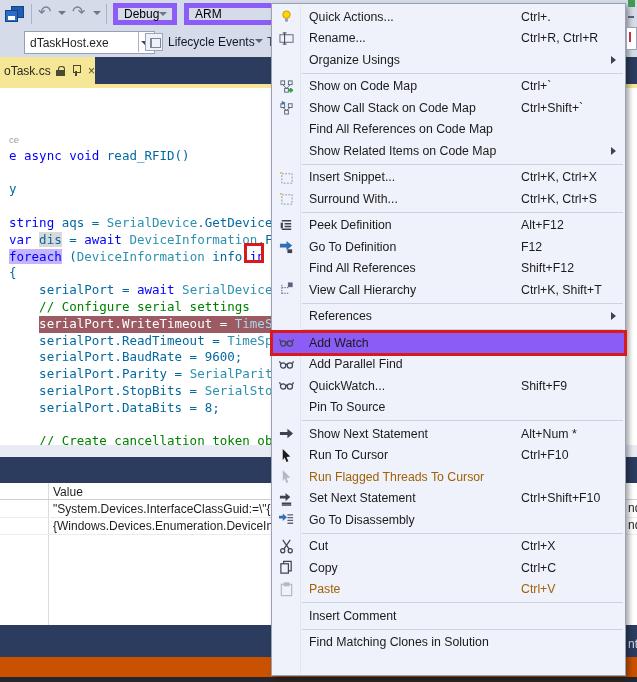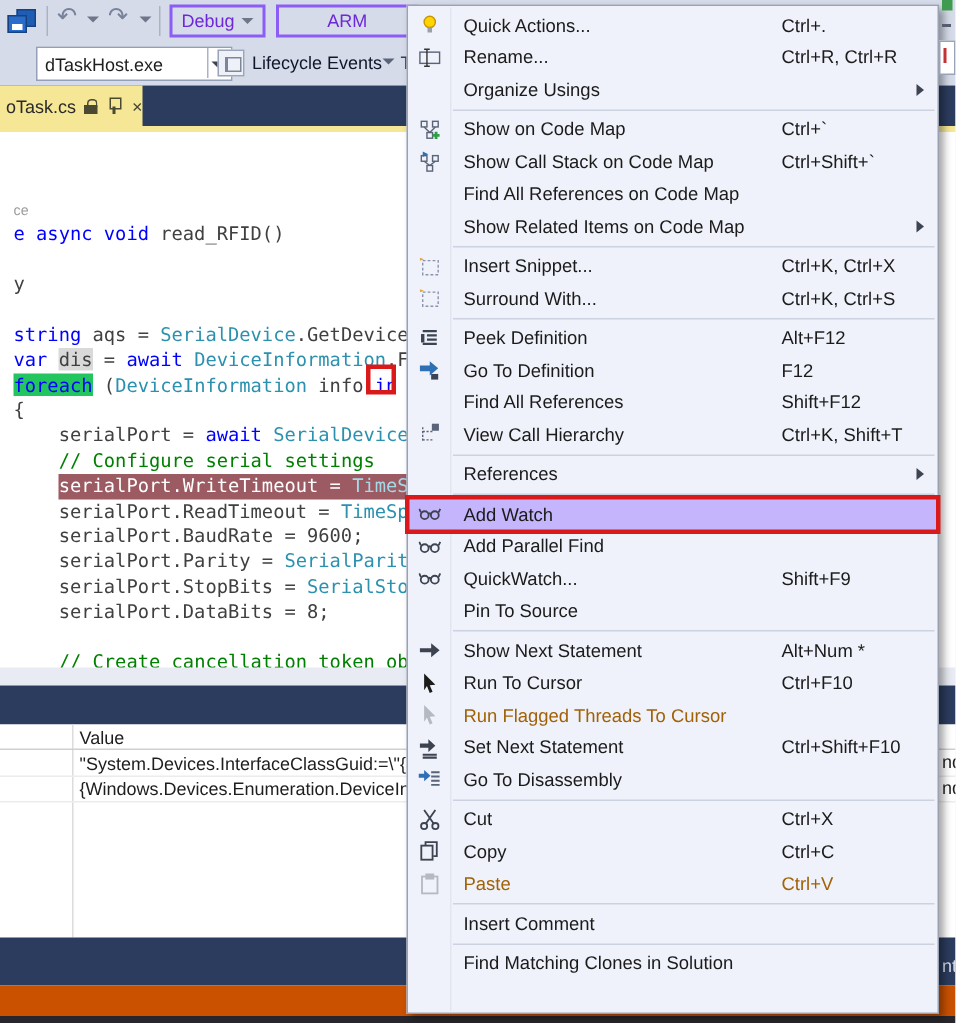--- a/index.html
+++ b/index.html
@@ -10,21 +10,21 @@
   
   .toolbar1 { left:0; top:0; width:637px; height:28px; background:#d6dbe9; }
   .toolbar2 { left:0; top:28px; width:637px; height:29px; background:#d6dbe9; }
   .tb-sep { width:1px; height:20px; background:#aab3c6; position:absolute; top:4px; }
   .saveall { left:5px; top:6px; width:20px; height:16px; }
   .saveall .f1 { position:absolute; left:6px; top:0; width:13px; height:12px; background:#1f5cb4; border:1px solid #16437f; }
   .saveall .f2 { position:absolute; left:0; top:4px; width:13px; height:12px; background:#2a6ccc; border:1px solid #16437f; }
   .saveall .f2::after { content:""; position:absolute; left:2px; top:5px; width:7px; height:4px; background:#fff; }
   .arrow-glyph { font-size:16px; color:#77839b; line-height:16px; }
   .caret { width:0; height:0; border-left:4px solid transparent; border-right:4px solid transparent; border-top:4px solid #6e7787; display:inline-block; }
-  .combo { position:absolute; height:22px; top:3px; border:2px solid #8b5cf6; display:flex; align-items:center; padding:0 6px; font-size:12px; color:#6d28d9;justify-content:center; }
+  .combo { position:absolute; height:22px; top:3px; border:5px solid #8b5cf6; display:flex; align-items:center; padding:0 6px; font-size:12px; color:#000000; }
   .combo .caret { margin-left:auto; }
   .combo-white { position:absolute; height:23px; border:1px solid #94a0b8; background:#fff; display:flex; align-items:center; padding:0 5px; font-size:12px; color:#1e1e1e;margin-left:24px; }
   .tb2-label { position:absolute; top:7px; font-size:12px; color:#0f172a; }
   .icon-btn { position:absolute; width:18px; height:18px; border:1px solid #9aa4ba; background:#eef1f8; }
   .icon-btn::after { content:""; position:absolute; left:4px; top:4px; width:8px; height:8px; border:1px solid #7d879c; border-left-width:2px; }
 
   
   .tabbar { left:0; top:57px; width:637px; height:27px; background:#2b3c5e; }
   .tab { position:absolute; left:0; top:0; width:95px; height:27px; background:#f5e795; display:flex; align-items:center; padding-left:4px; font-size:12px; color:#2a2a2a; }
   .tab-underline { left:0; top:84px; width:637px; height:4px; background:#f5e795; }
@@ -33,23 +33,23 @@
   .lock::after { content:""; position:absolute; left:0; top:4px; width:9px; height:6px; background:#4a4a33; }
   .pin { position:relative; width:10px; height:11px; margin-left:7px; }
   .pin::before { content:""; position:absolute; left:2px; top:0; width:6px; height:6px; border:1.5px solid #4a4a33; }
   .pin::after { content:""; position:absolute; left:4.5px; top:6px; width:1.5px; height:5px; background:#4a4a33; }
   .tab-close { margin-left:8px; font-size:12px; color:#4a4a33; line-height:10px; }
 
   
   .editor { left:0; top:88px; width:637px; height:357px; background:#fff; }
   .code { position:absolute; left:0; top:43px; width:100%; font-family:"DejaVu Sans Mono", monospace; font-size:12.5px; }
   .code-line { height:16.8px; line-height:16.8px; white-space:pre; padding-left:9px; }
-  .cs-k { color:#0000ff; } .cs-t { color:#2b91af; } .cs-c { color:#008000; } .cs-n { color:#404040; }
+  .cs-k { color:#0000ff; } .cs-t { color:#2b91af; } .cs-c { color:#008000; } .cs-n { color:#0369a1; }
   .cs-lens { color:#9b9b9b; font-size:9.5px; font-family:"Liberation Sans",sans-serif; }
-  .bg-y { background:#22c55e; } .bg-g { background:#d9d9d9; }
+  .bg-y { background:#c4b5fd; } .bg-g { background:#d9d9d9; }
   .bp-band { display:inline-block; width:400px; background:#9c5a62; }
   .cs-bpw { color:#ffffff; } .cs-bpt { color:#a6d9e8; }
   .redbox-code { left:244px; top:155px; width:20px; height:20px; border:3px solid #da1a1a; z-index:5; }
   .hscroll { left:0; top:445px; width:637px; height:12px; background:#e8ebf3; }
 
   
   .watch-title { left:0; top:457px; width:637px; height:26px; background:#2b3c5e; }
   .watch { left:0; top:483px; width:637px; height:142px; background:#fff; font-size:12px; color:#1e1e1e; }
   .watch-colline { position:absolute; left:48px; top:0; width:1px; height:142px; background:#dcdcdc; }
   .watch-header { position:absolute; left:0; top:0; width:100%; height:17px; border-bottom:1px solid #cfcfcf; }
@@ -65,21 +65,21 @@
   .frag-light { color:#d8dce6; }
 
   
   .menu { left:271px; top:3px; width:355px; height:673px; background:#eff2fa; border:1px solid #9aa2b2; box-shadow:3px 3px 5px rgba(0,0,0,.35); z-index:10; padding:2px 0; }
   .menu-gutter { position:absolute; left:28px; top:1px; bottom:1px; width:1px; background:#e1e5f0; }
   .menu-item { position:relative; height:21.5px; display:flex; align-items:center; font-size:12.3px; color:#1b1b1b; }
   .menu-item .mi-icon { width:28px; flex:none; display:flex; justify-content:center; align-items:center; }
   .menu-item .mi-label { margin-left:9px; }
   .menu-item .mi-short { position:absolute; left:249px; }
   .menu-item.disabled { color:#a16207; }
-  .menu-item.highlighted { background:#c4b5fd; }
+  .menu-item.highlighted { background:#8b5cf6; }
   .menu-item.boxed { outline:3px solid #da1a1a; outline-offset:-1px; z-index:3; }
   .mi-sub { position:absolute; right:9px; width:0; height:0; border-top:4px solid transparent; border-bottom:4px solid transparent; border-left:5px solid #3d4350; }
   .menu-sep { position:relative; height:5px; }
   .menu-sep::after { content:""; position:absolute; left:30px; right:2px; top:2px; height:1px; background:#ccd2e0; }
   .mi-icon svg { display:block; }
 
   
   .sliver-green { left:628px; top:0; width:7px; height:7px; background:#3e9b4f; z-index:11; }
   .sliver-dash { left:628px; top:16px; width:6px; height:2px; background:#555e70; z-index:11; }
   .sliver-combo { left:626px; top:27px; width:11px; height:23px; background:#fff; border:1px solid #98a2b8; z-index:11; }

